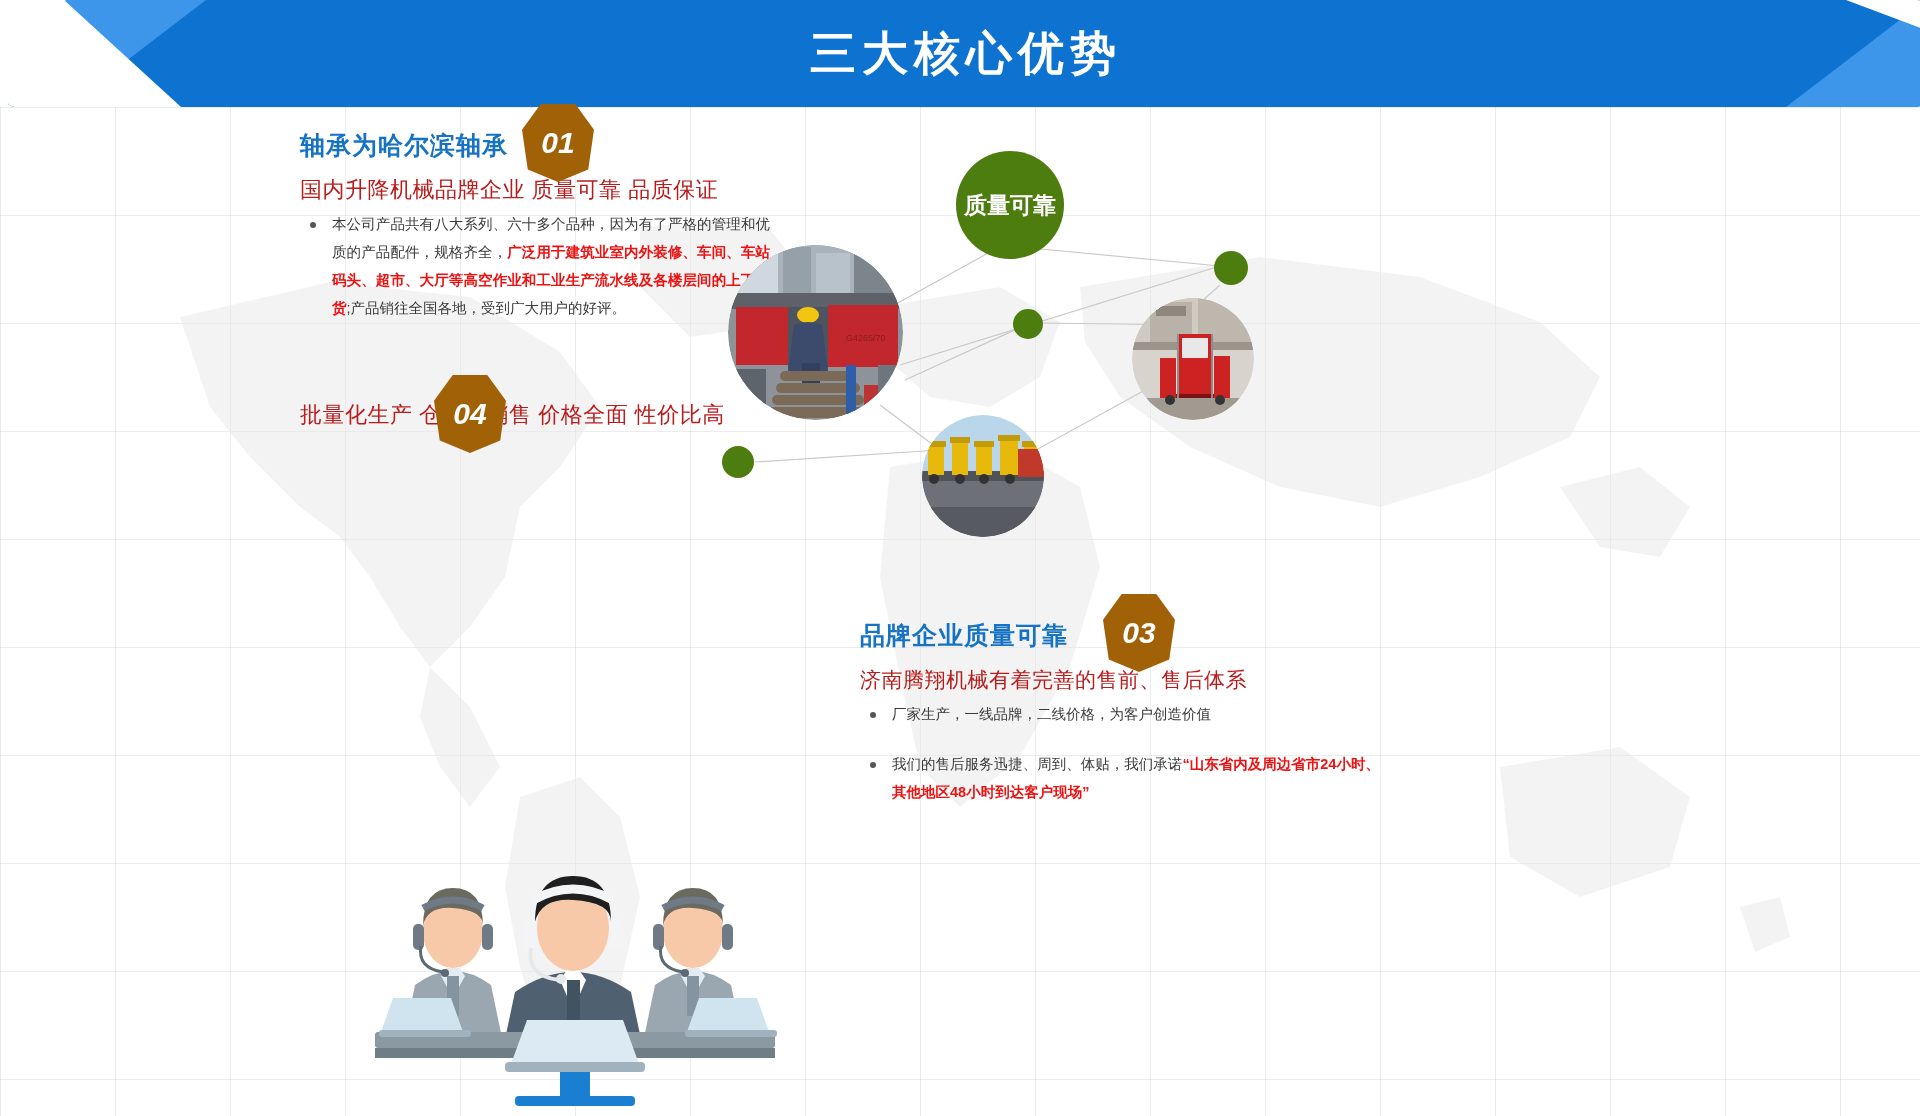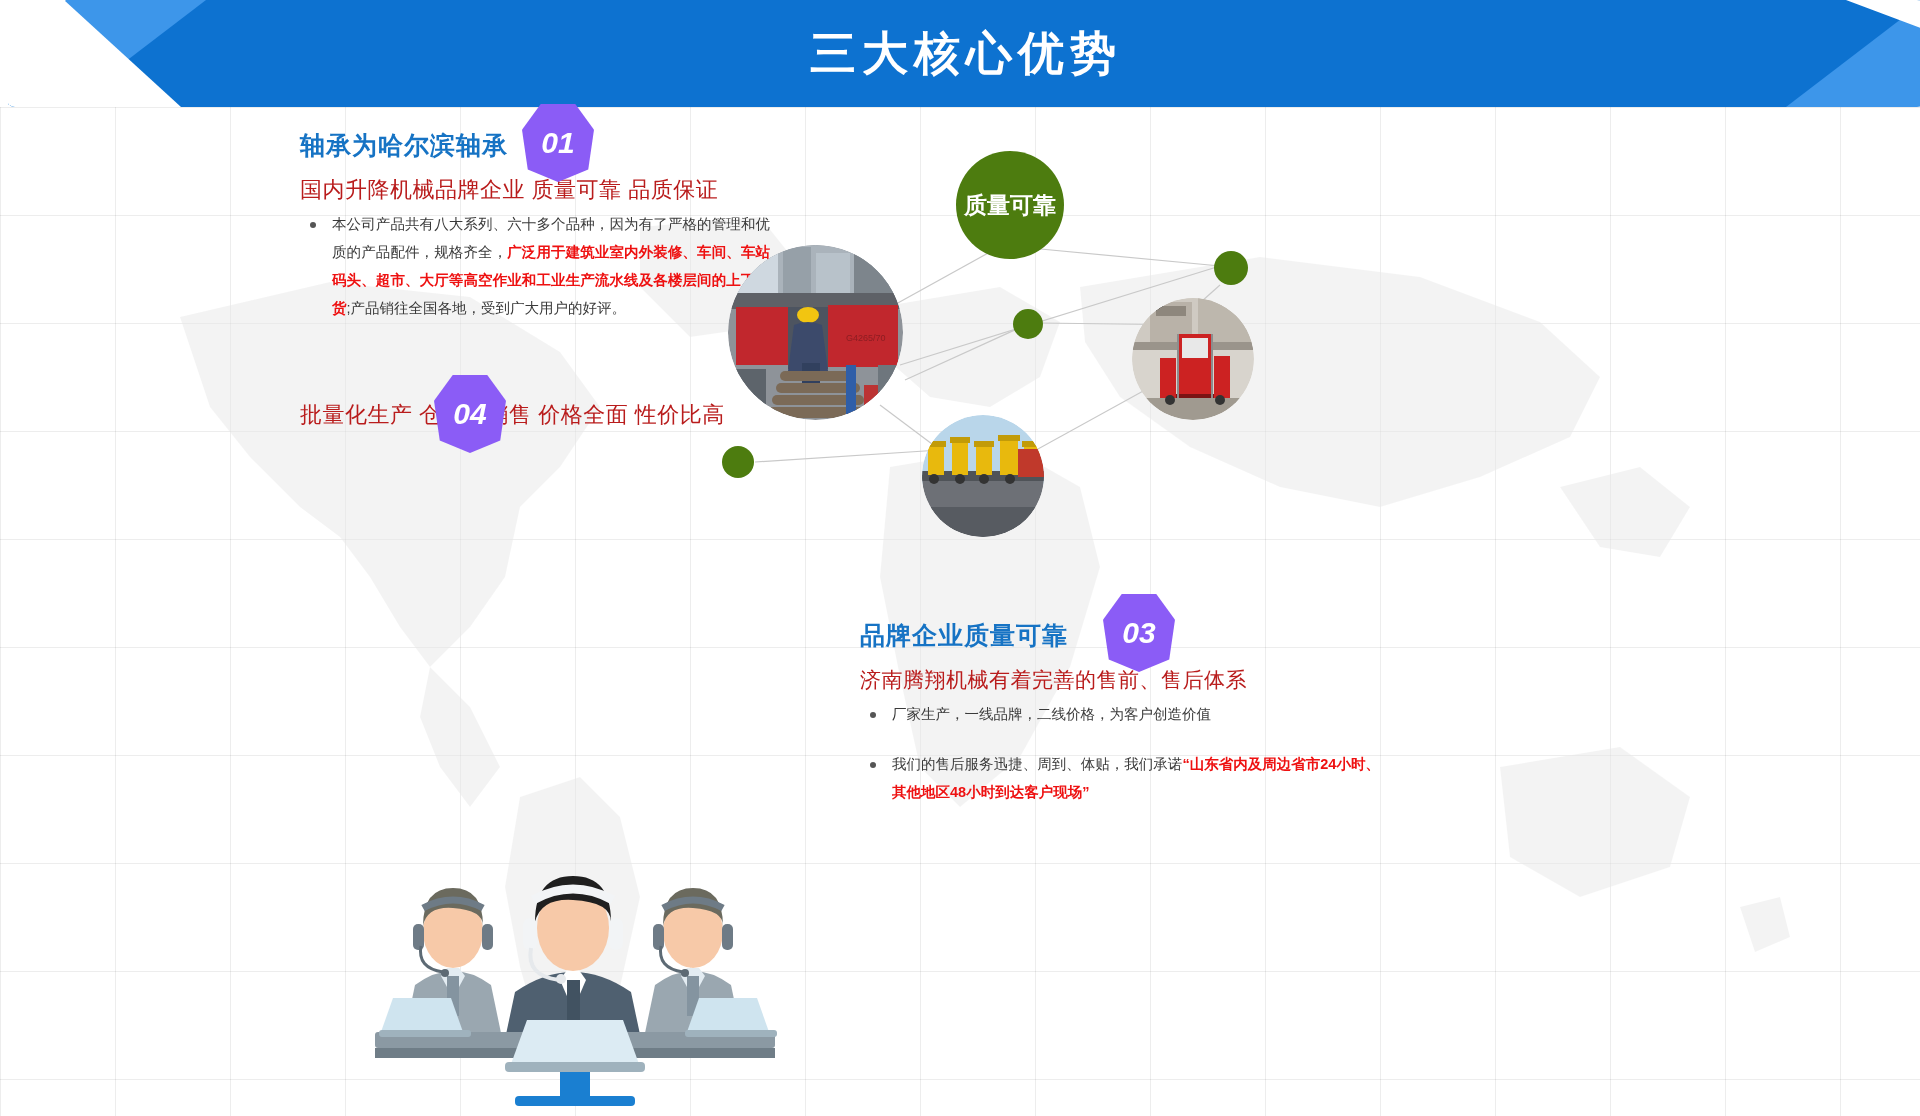--- a/index.html
+++ b/index.html
@@ -69,21 +69,21 @@
 
   
   .block { position:absolute; }
   #block1 { left:300px; top:130px; width:470px; }
   #block2 { left:300px; top:385px; width:470px; }
   #block3 { left:860px; top:620px; width:520px; }
 
   .block-head { position:relative; height:54px; }
   .hexnum {
     position:absolute; top:-26px; width:72px; height:78px;
-    background:#8b5cf6;
+    background:#a16207;
     clip-path: polygon(26% 0%, 74% 0%, 100% 33%, 92% 84%, 50% 100%, 8% 84%, 0% 33%);
     color:#fff; font-size:30px; font-weight:bold;
     display:flex; align-items:center; justify-content:center;
     font-style:italic;
   }
   #block1 .hexnum { left:222px; }
   #block2 .hexnum { left:134px; }
   #block3 .hexnum { left:243px; }
 
   .head-title {

